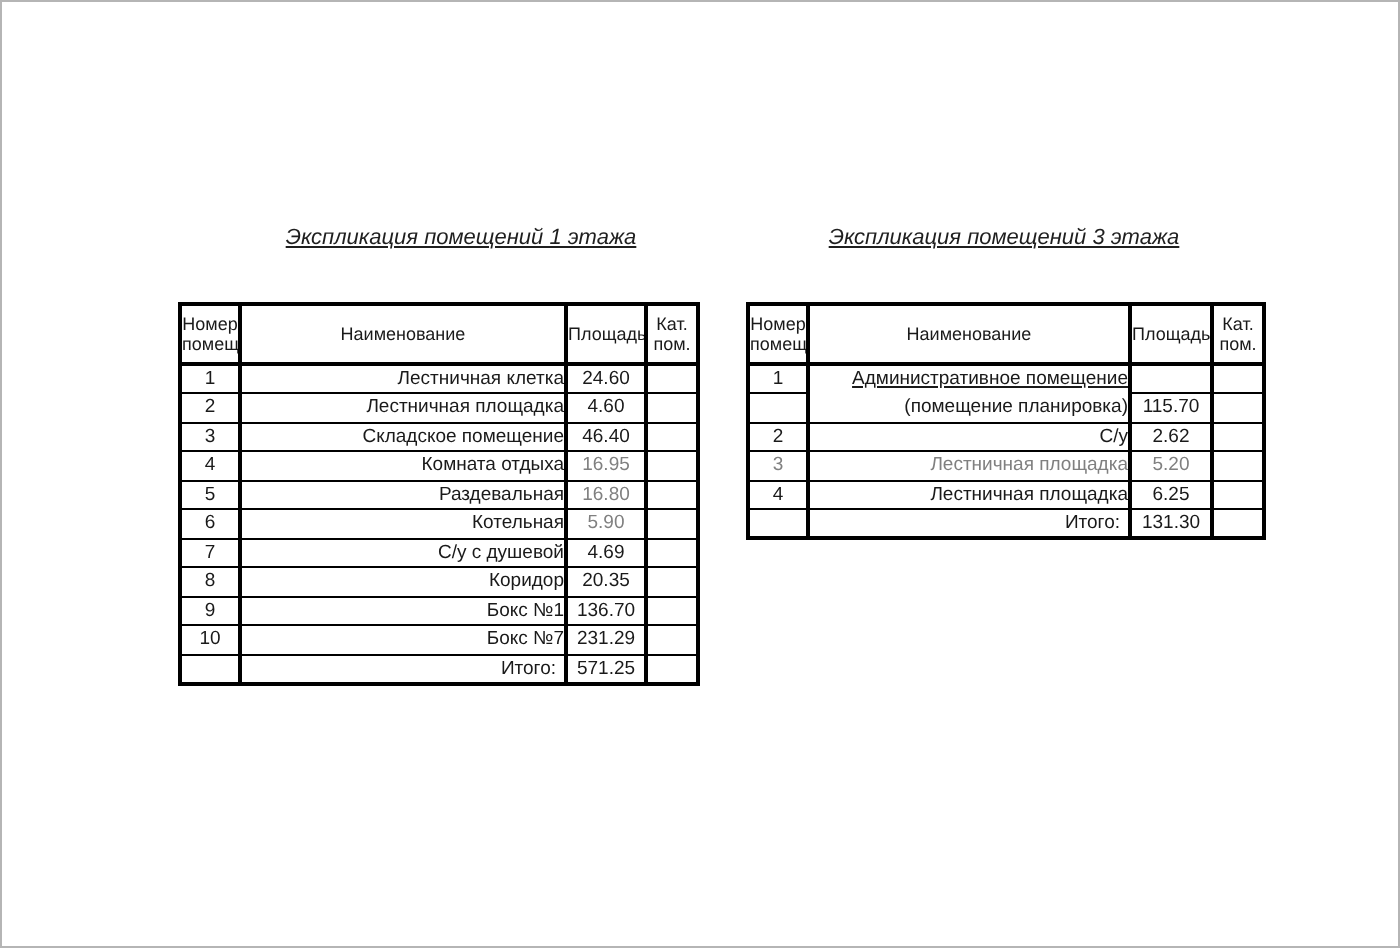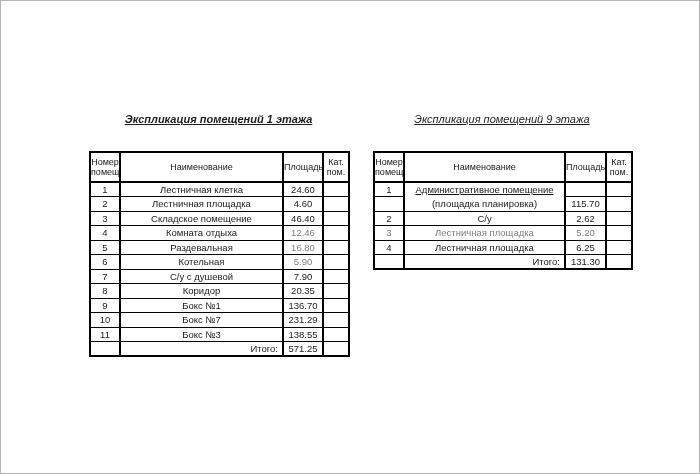--- a/index.html
+++ b/index.html
@@ -17,21 +17,21 @@
   .sheet-title {
     position: absolute;
     top: 112px;
     font-size: 11px;
     font-style: italic;
     text-decoration: underline;
     text-align: center;
     white-space: nowrap;
     color: #1f1f1f;
   }
-  .sheet-title.t1 { left: 88px;  width: 259px; font-weight: bold; }
+  .sheet-title.t1 { left: 100px;  width: 259px; }
   .sheet-title.t2 { left: 372px; width: 258px; }
 
   .tblpos { position: absolute; }
   .tblpos.p1 { left: 88px;  top: 150px; }
   .tblpos.p2 { left: 372px; top: 150px; }
 
   table.exp-table {
     border-collapse: collapse;
     table-layout: fixed;
     border: 2px solid #000;
@@ -49,31 +49,31 @@
   .exp-table thead th {
     height: 28px;
     font-size: 9px;
     line-height: 10px;
     text-align: center;
     border-bottom-width: 2px;
   }
   .exp-table tbody tr { height: 14.5px; }
   .exp-table td { font-size: 9.5px; }
   .c-num, .c-area, .c-cat { text-align: center; }
-  .c-name { text-align: center; padding-left: 6px; }
+  .c-name { text-align: right; padding-left: 6px; }
   td.total-label { text-align: right; padding-right: 4px; padding-left: 14px; }
   td.merge-below { border-bottom-style: hidden; text-decoration: underline; }
   .muted { color: #808080; }
 </style>
 </head>
 <body>
 
 <div id="canvas">
   <div class="sheet-title t1">Экспликация помещений 1 этажа</div>
-  <div class="sheet-title t2">Экспликация помещений 9 этажа</div>
+  <div class="sheet-title t2">Экспликация помещений 3 этажа</div>
 
   <div class="tblpos p1">
       <table class="exp-table" style="width: 259px;">
         <colgroup>
           <col style="width: 30px;">
           <col style="width: 163px;">
           <col style="width: 40px;">
           <col style="width: 26px;">
         </colgroup>
         <thead>
@@ -99,63 +99,57 @@
           </tr>
           <tr>
             <td class="c-num">3</td>
             <td class="c-name">Складское помещение</td>
             <td class="c-area">46.40</td>
             <td class="c-cat"></td>
           </tr>
           <tr>
             <td class="c-num">4</td>
             <td class="c-name">Комната отдыха</td>
-            <td class="c-area muted">12.46</td>
+            <td class="c-area muted">16.95</td>
             <td class="c-cat"></td>
           </tr>
           <tr>
             <td class="c-num">5</td>
             <td class="c-name">Раздевальная</td>
             <td class="c-area muted">16.80</td>
             <td class="c-cat"></td>
           </tr>
           <tr>
             <td class="c-num">6</td>
             <td class="c-name">Котельная</td>
             <td class="c-area muted">5.90</td>
             <td class="c-cat"></td>
           </tr>
           <tr>
             <td class="c-num">7</td>
             <td class="c-name">С/у с душевой</td>
-            <td class="c-area">7.90</td>
+            <td class="c-area">4.69</td>
             <td class="c-cat"></td>
           </tr>
           <tr>
             <td class="c-num">8</td>
             <td class="c-name">Коридор</td>
             <td class="c-area">20.35</td>
             <td class="c-cat"></td>
           </tr>
           <tr>
             <td class="c-num">9</td>
             <td class="c-name">Бокс №1</td>
             <td class="c-area">136.70</td>
             <td class="c-cat"></td>
           </tr>
           <tr>
             <td class="c-num">10</td>
             <td class="c-name">Бокс №7</td>
             <td class="c-area">231.29</td>
-            <td class="c-cat"></td>
-          </tr>
-          <tr>
-            <td class="c-num">11</td>
-            <td class="c-name">Бокс №3</td>
-            <td class="c-area">138.55</td>
             <td class="c-cat"></td>
           </tr>
           <tr>
             <td class="c-num"></td>
             <td class="c-name total-label">Итого:</td>
             <td class="c-area">571.25</td>
             <td class="c-cat"></td>
           </tr>
         </tbody>
       </table>
@@ -179,21 +173,21 @@
         </thead>
         <tbody>
           <tr>
             <td class="c-num">1</td>
             <td class="c-name merge-below">Административное помещение</td>
             <td class="c-area"></td>
             <td class="c-cat"></td>
           </tr>
           <tr>
             <td class="c-num"></td>
-            <td class="c-name">(площадка планировка)</td>
+            <td class="c-name">(помещение планировка)</td>
             <td class="c-area">115.70</td>
             <td class="c-cat"></td>
           </tr>
           <tr>
             <td class="c-num">2</td>
             <td class="c-name">С/у</td>
             <td class="c-area">2.62</td>
             <td class="c-cat"></td>
           </tr>
           <tr>

